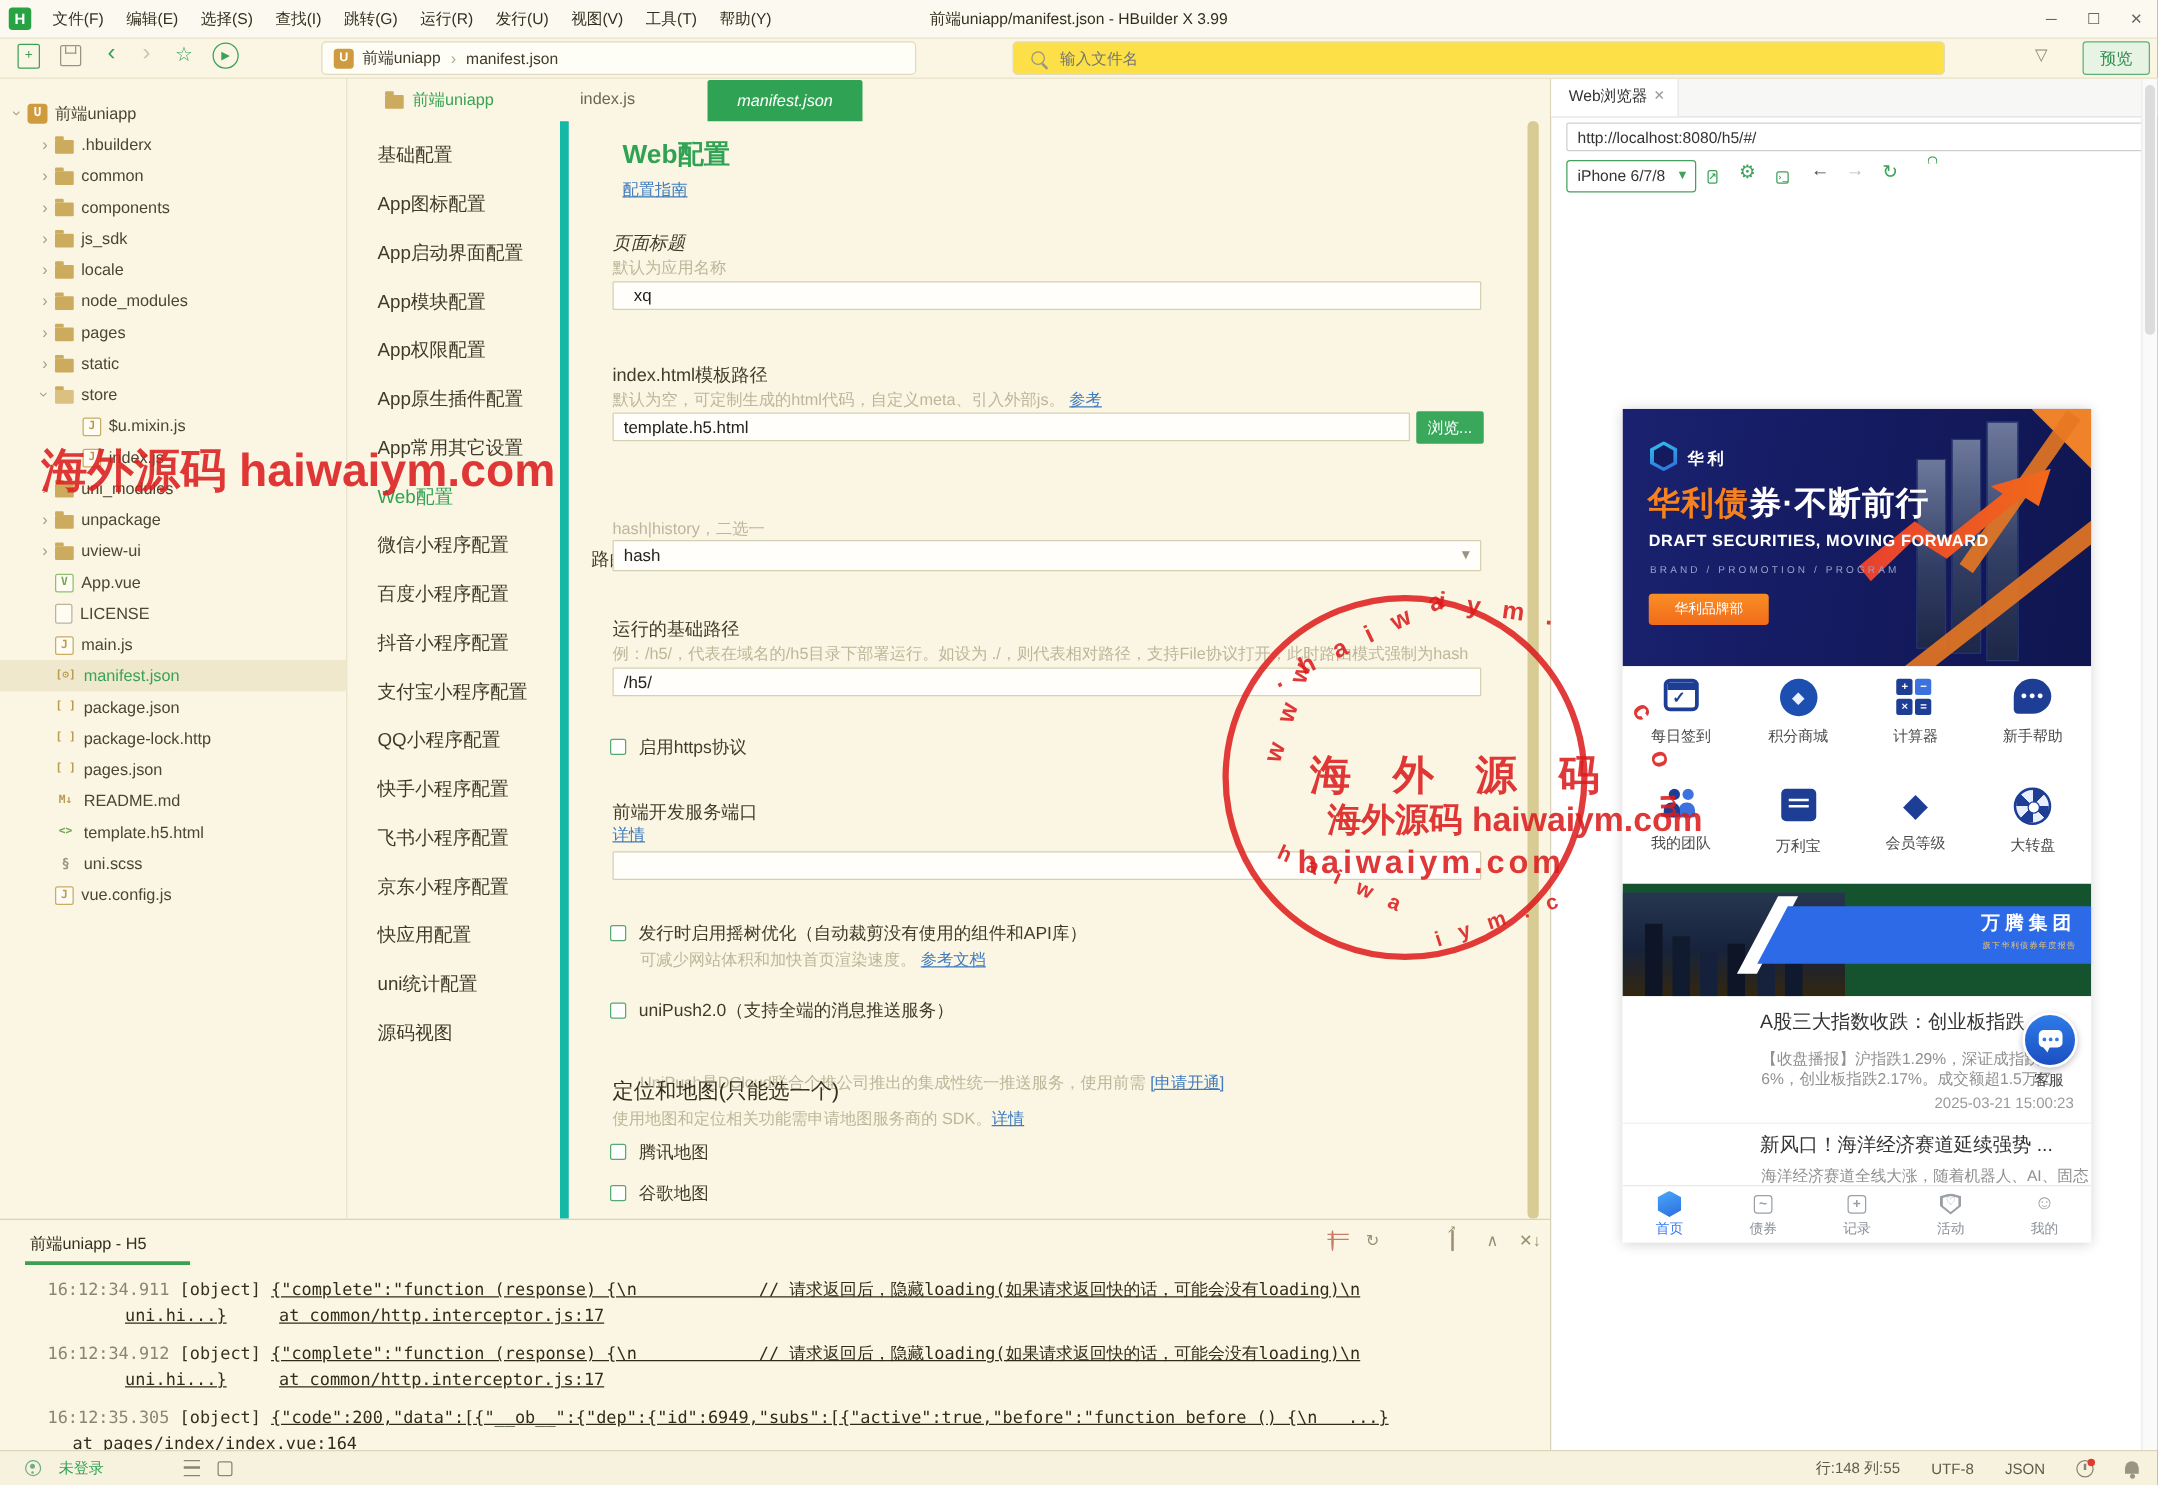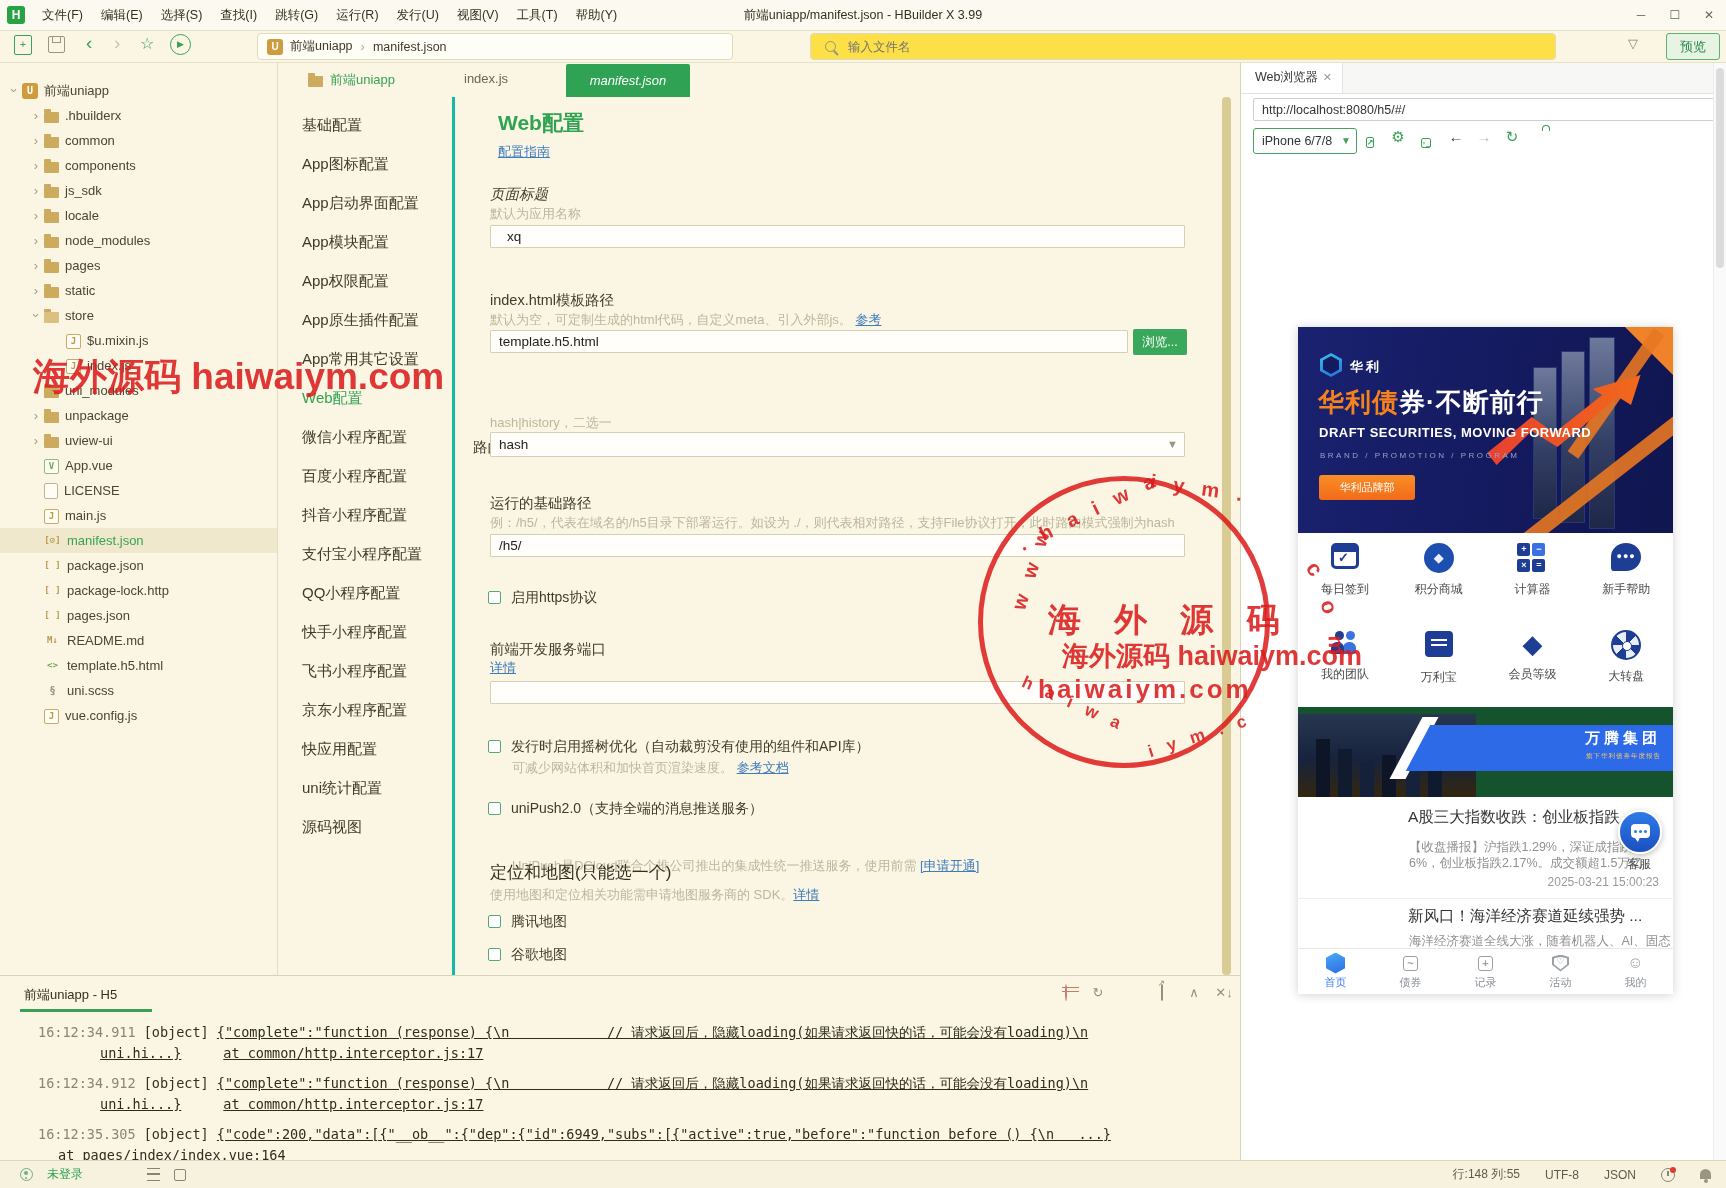--- a/index.html
+++ b/index.html
@@ -43,21 +43,21 @@
   .d0{padding-left:6px;} .d1{padding-left:28px;} .d2{padding-left:66px;}
   #tree-bottom{position:absolute;left:0;top:933px;width:277px;height:35px;border-top:1px solid #E3DDC3;display:flex;align-items:center;gap:14px;padding-left:10px;box-sizing:border-box;color:#8a8570;}
   .small-ico{font-size:14px;color:#8a8570;}
   
   #editor{position:absolute;left:278px;top:62px;width:962px;height:913px;background:#FBF6E3;}
   #tabstrip{position:absolute;left:0;top:0;width:962px;height:35px;}
   #proj-label{position:absolute;left:30px;top:9px;display:flex;align-items:center;font-size:13px;color:#3AA256;}
   #proj-label .ic{margin-right:7px;}
   #tab-indexjs{position:absolute;left:186px;top:9px;font-size:13px;color:#6b6752;}
   #tab-manifest{position:absolute;left:288px;top:2px;width:124px;height:33px;background:#2FA353;color:#fff;font-size:13px;font-style:italic;text-align:center;line-height:33px;border-radius:2px 2px 0 0;}
-  #settings-nav{position:absolute;left:0;top:35px;width:177px;height:878px;border-right:3px solid #14b8a6;box-sizing:border-box;padding-top:8px;}
+  #settings-nav{position:absolute;left:0;top:35px;width:177px;height:878px;border-right:7px solid #14b8a6;box-sizing:border-box;padding-top:8px;}
   .snav{height:39px;line-height:39px;padding-left:24px;font-size:15px;color:#3F3B2B;white-space:nowrap;}
   .snav.on{color:#2FA353;}
   
   #form{position:absolute;left:177px;top:35px;width:775px;height:878px;overflow:hidden;}
   .f-title{position:absolute;left:43px;top:12px;font-size:21px;font-weight:bold;color:#2FA353;}
   .f-label{position:absolute;font-size:14.5px;color:#403c2c;white-space:nowrap;}
   .f-hint{position:absolute;font-size:13px;color:#BDB69A;white-space:nowrap;}
   .f-link{color:#3E7BBF;text-decoration:underline;font-size:13px;}
   .f-input{position:absolute;height:23px;background:#FFFEFA;border:1px solid #D6D0B2;font-size:13.5px;color:#222;padding:0 8px;box-sizing:border-box;font-family:"Liberation Sans",sans-serif;outline:none;border-radius:1px;}
   .f-select{position:absolute;height:25px;background:#FFFEFA;border:1px solid #D6D0B2;font-size:13.5px;color:#222;line-height:23px;padding-left:8px;box-sizing:border-box;border-radius:1px;}

